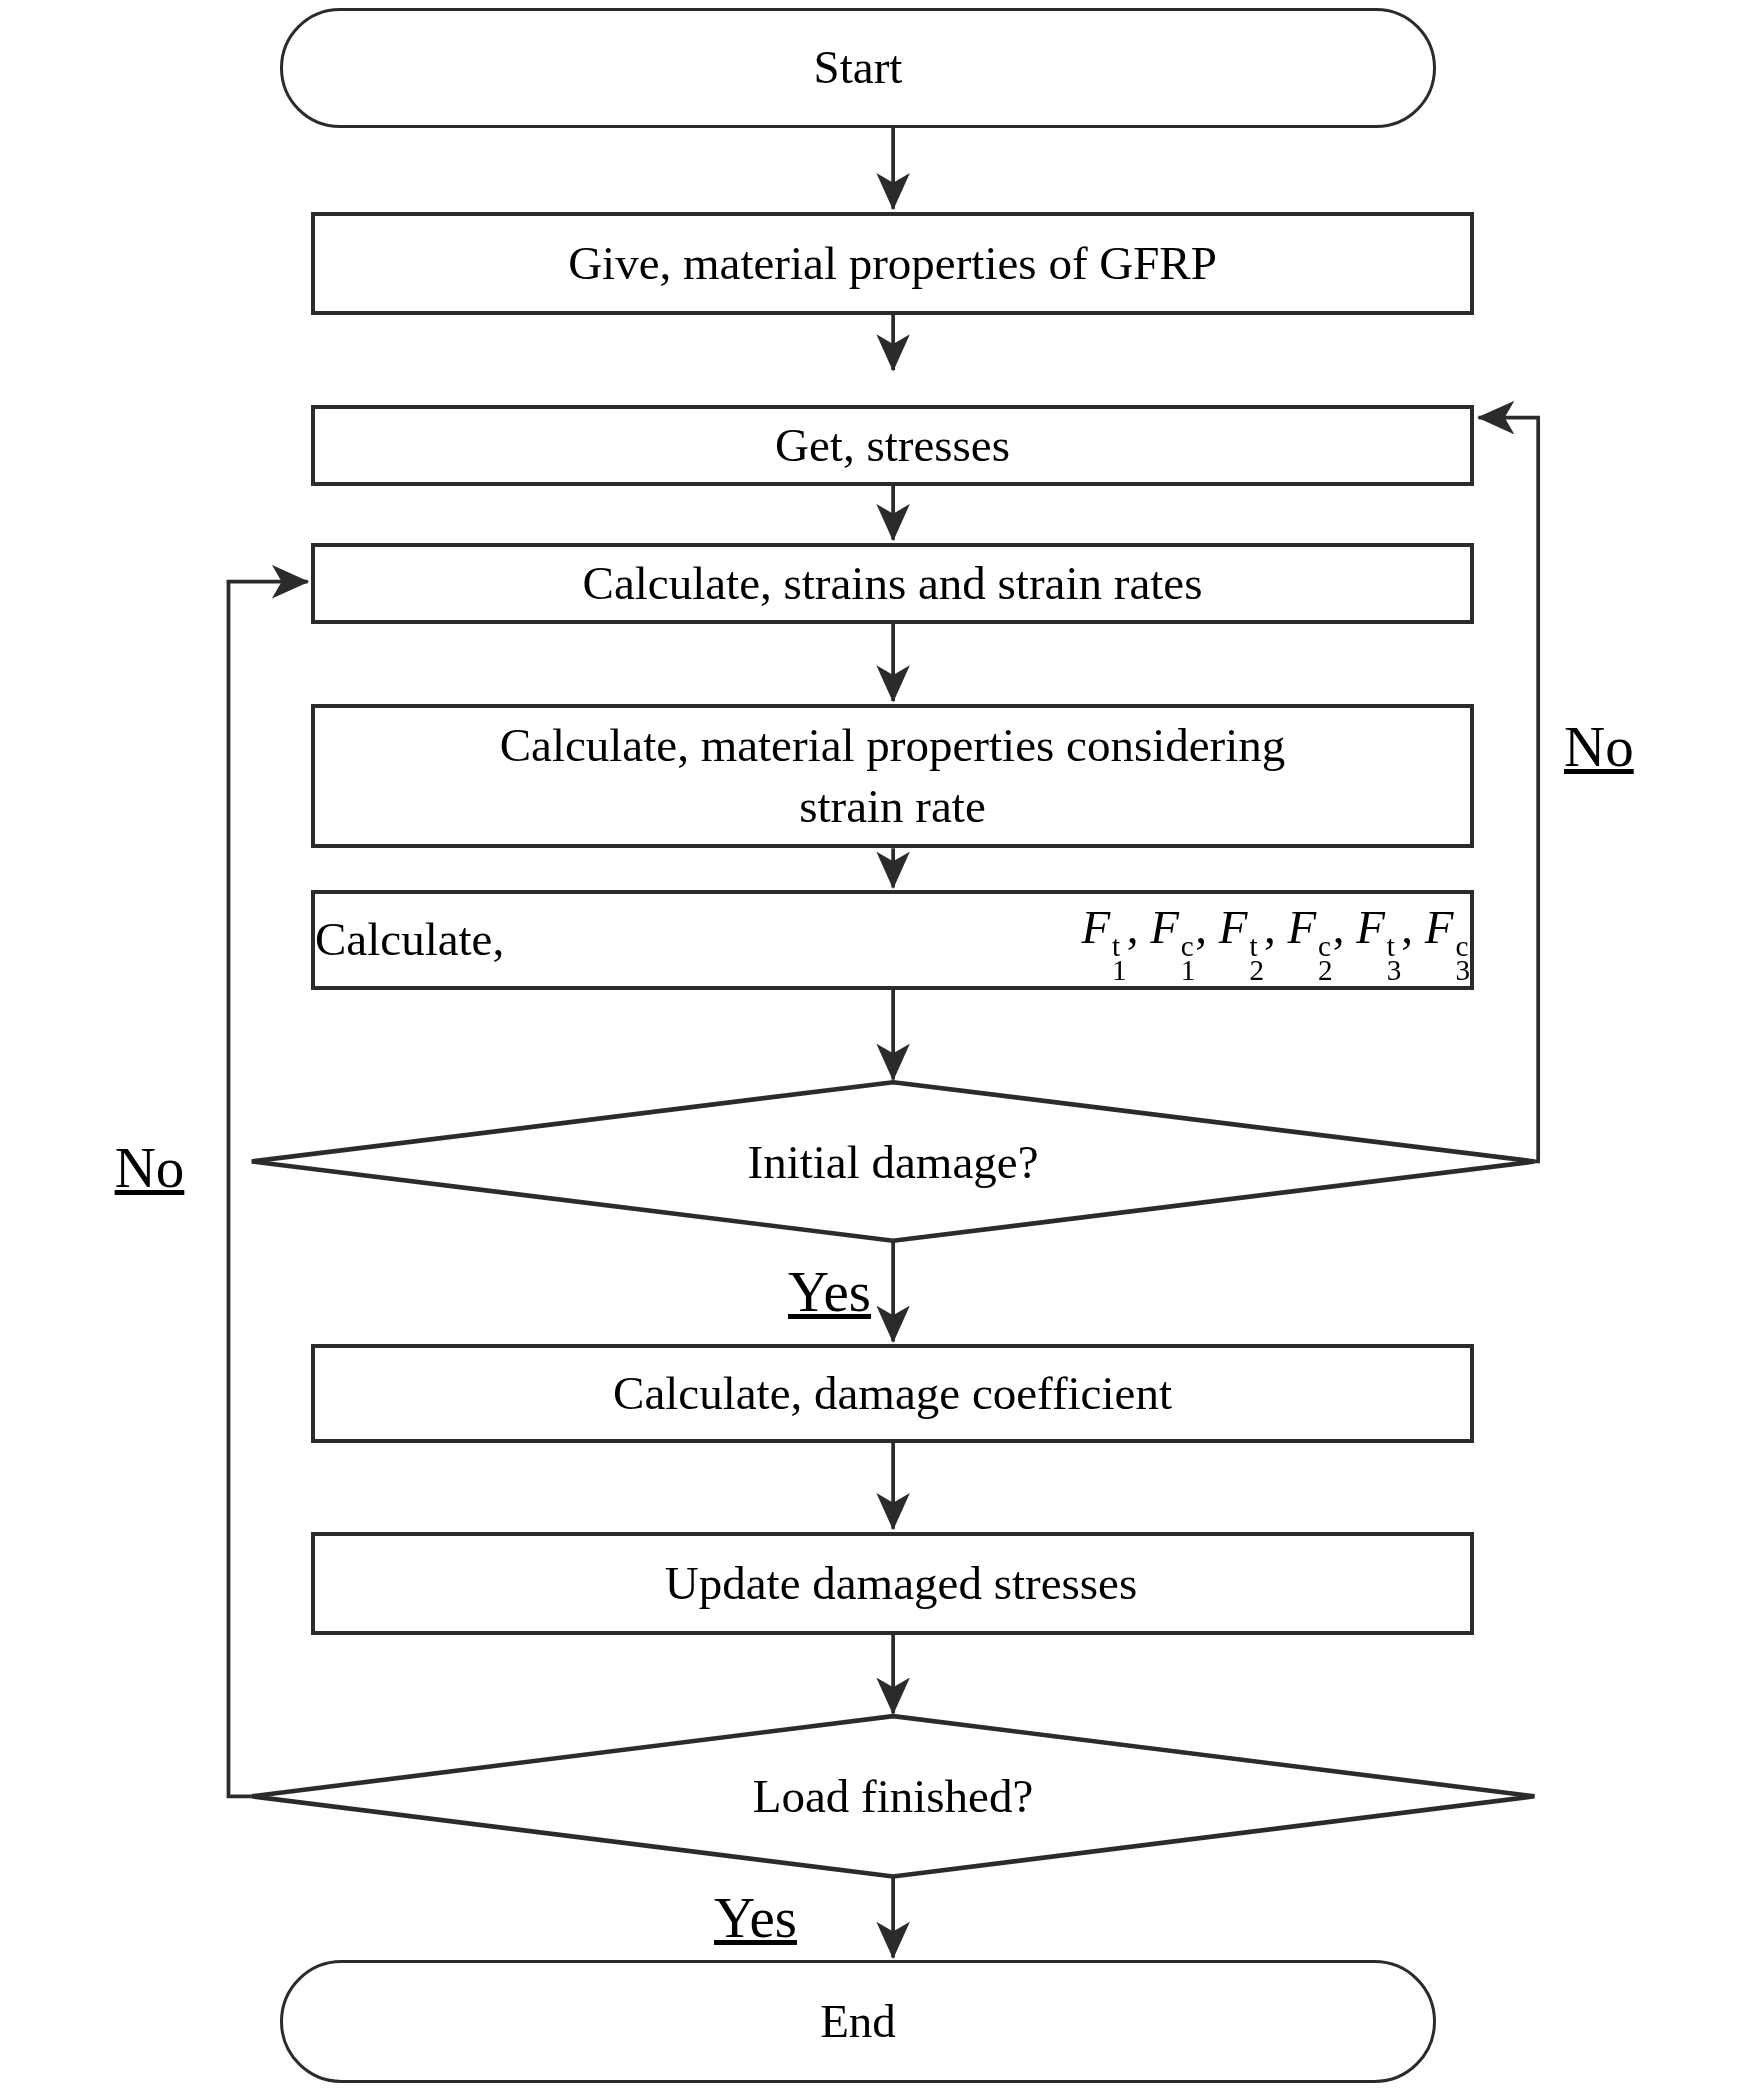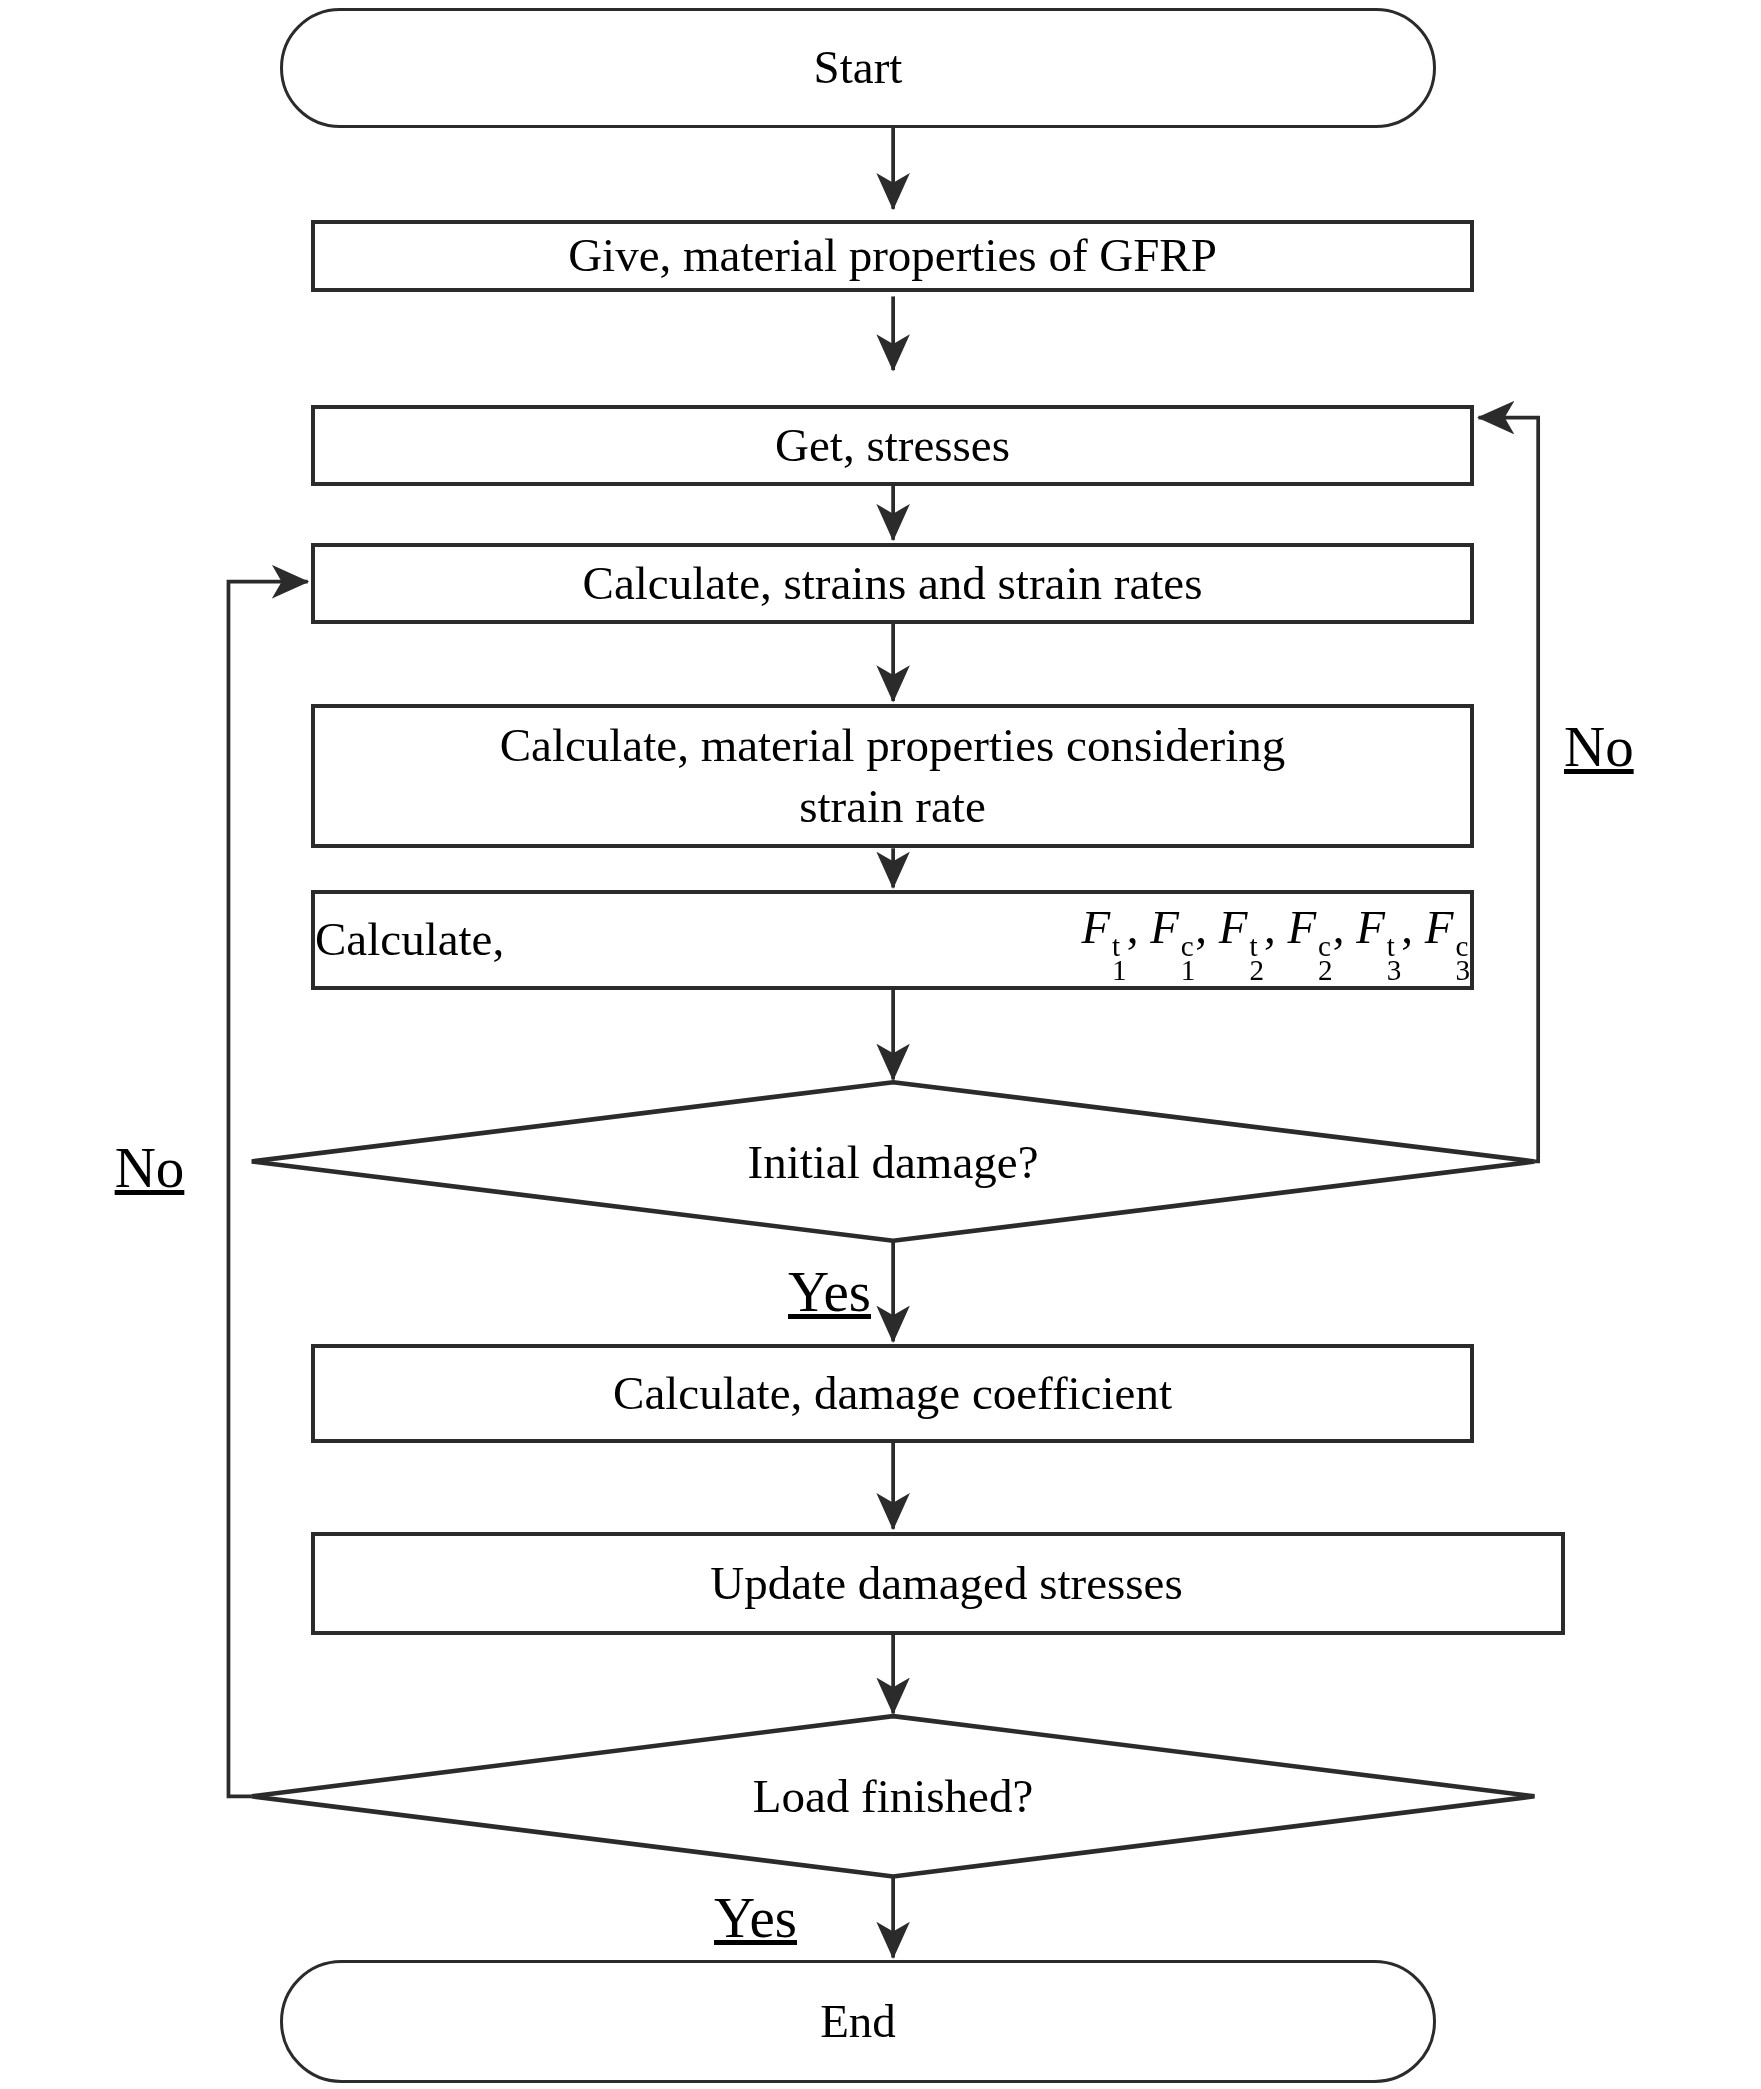--- a/index.html
+++ b/index.html
@@ -83,21 +83,21 @@
     </g>
 
     <g stroke="#2b2b2b" stroke-width="5" fill="#ffffff">
       <polygon points="958,1161 1646,1246 958,1331 270,1246"></polygon>
       <polygon points="958,1841 1646,1927 958,2013 270,1927"></polygon>
     </g>
   </svg>
 
   <div class="node terminator" style="left:280px;top:7.5px;width:1156px;height:120px;">Start</div>
 
-  <div class="node process" style="left:311px;top:220px;width:1163px;height:72px;">Give, material properties of GFRP</div>
+  <div class="node process" style="left:311px;top:212px;width:1163px;height:103px;">Give, material properties of GFRP</div>
 
   <div class="node process" style="left:311px;top:373px;width:1163px;height:81px;margin-top:32px;">Get, stresses</div>
 
   <div class="node process" style="left:311px;top:543px;width:1163px;height:81px;">Calculate, strains and strain rates</div>
 
   <div class="node process prewrap" style="left:311px;top:704px;width:1163px;height:144px;">Calculate, material properties considering
 strain rate</div>
 
   <div class="node process" style="left:311px;top:890px;width:1163px;height:100px;justify-content:space-between;">
     <span>Calculate, </span>
@@ -119,21 +119,21 @@
         </span>, <span class="fvar">F</span><span class="fstack">
           <span>c</span>
           <span>3</span>
         </span></span>
   </div>
 
   <div class="dlabel" style="left:893px;top:1162px;">Initial damage?</div>
 
   <div class="node process" style="left:311px;top:1344px;width:1163px;height:99px;">Calculate, damage coefficient</div>
 
-  <div class="node process" style="left:311px;top:1532px;width:1254px;height:103px;padding-left:17px;">Update damaged stresses</div>
+  <div class="node process" style="left:311px;top:1532px;width:1163px;height:103px;padding-left:17px;">Update damaged stresses</div>
 
   <div class="dlabel" style="left:893px;top:1796px;">Load finished?</div>
 
   <div class="node terminator" style="left:280px;top:1960px;width:1156px;height:123px;">End</div>
 
   <div class="elabel alignR" style="left:643px;top:1259px;width:228px;">Yes</div>
 
   <div class="elabel" style="left:1564px;top:714px;width:168px;">No</div>
 
   <div class="elabel alignR" style="left:569px;top:1885px;width:228px;">Yes</div>

